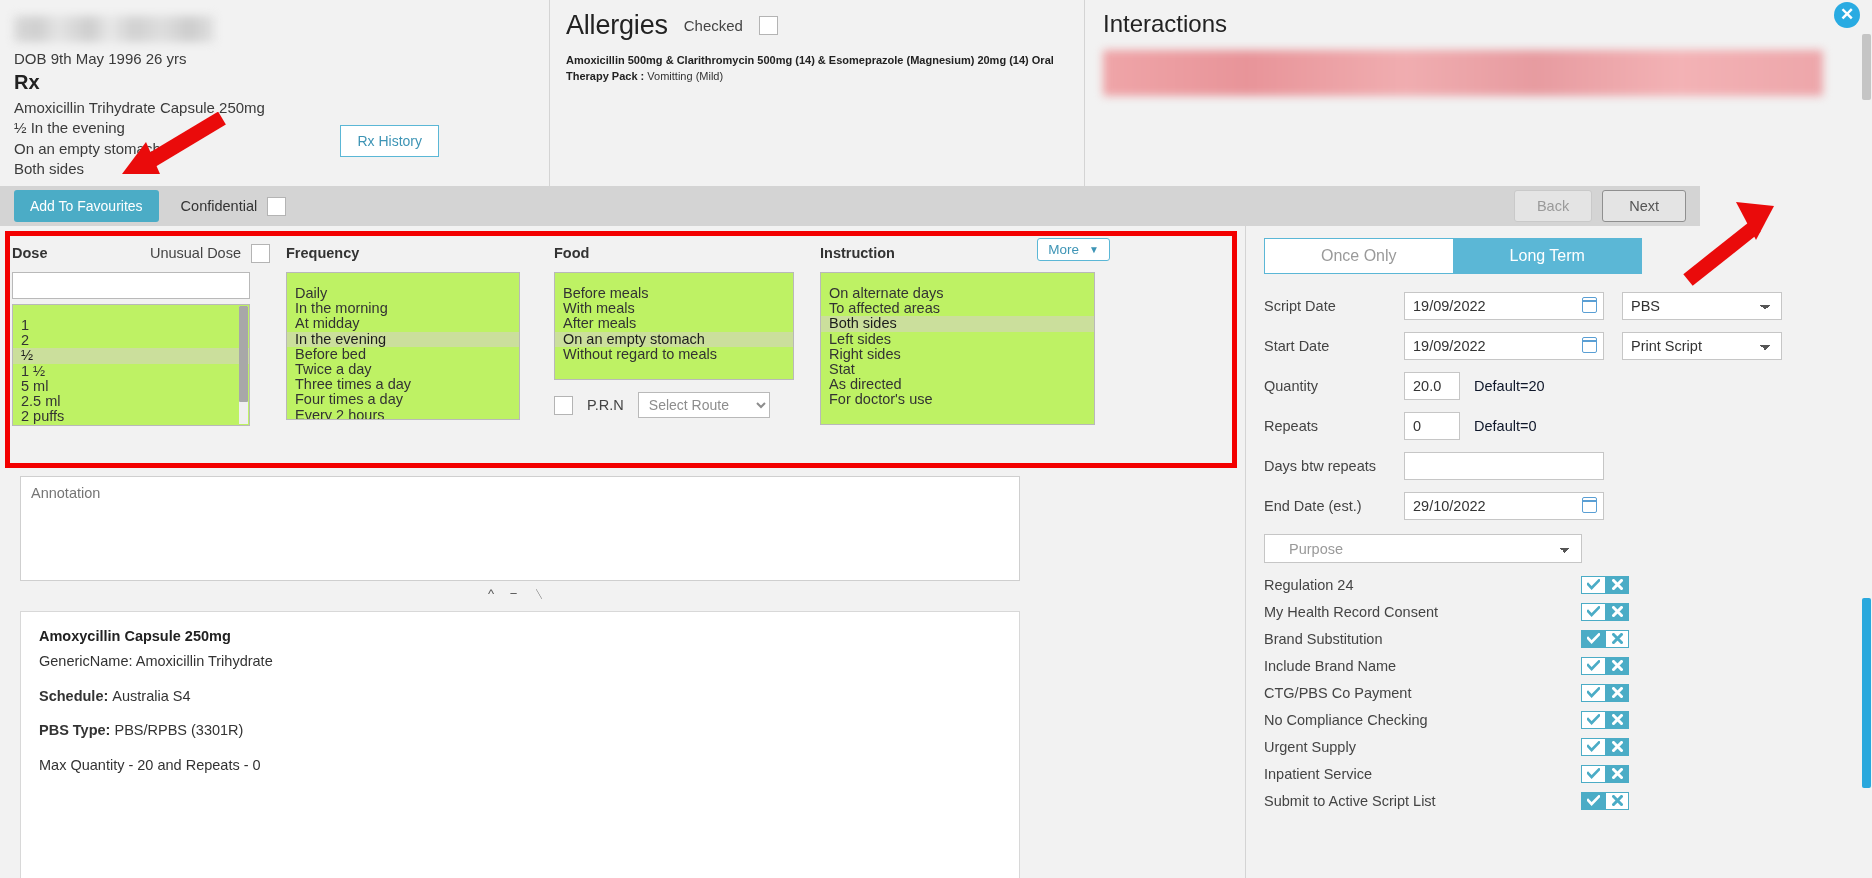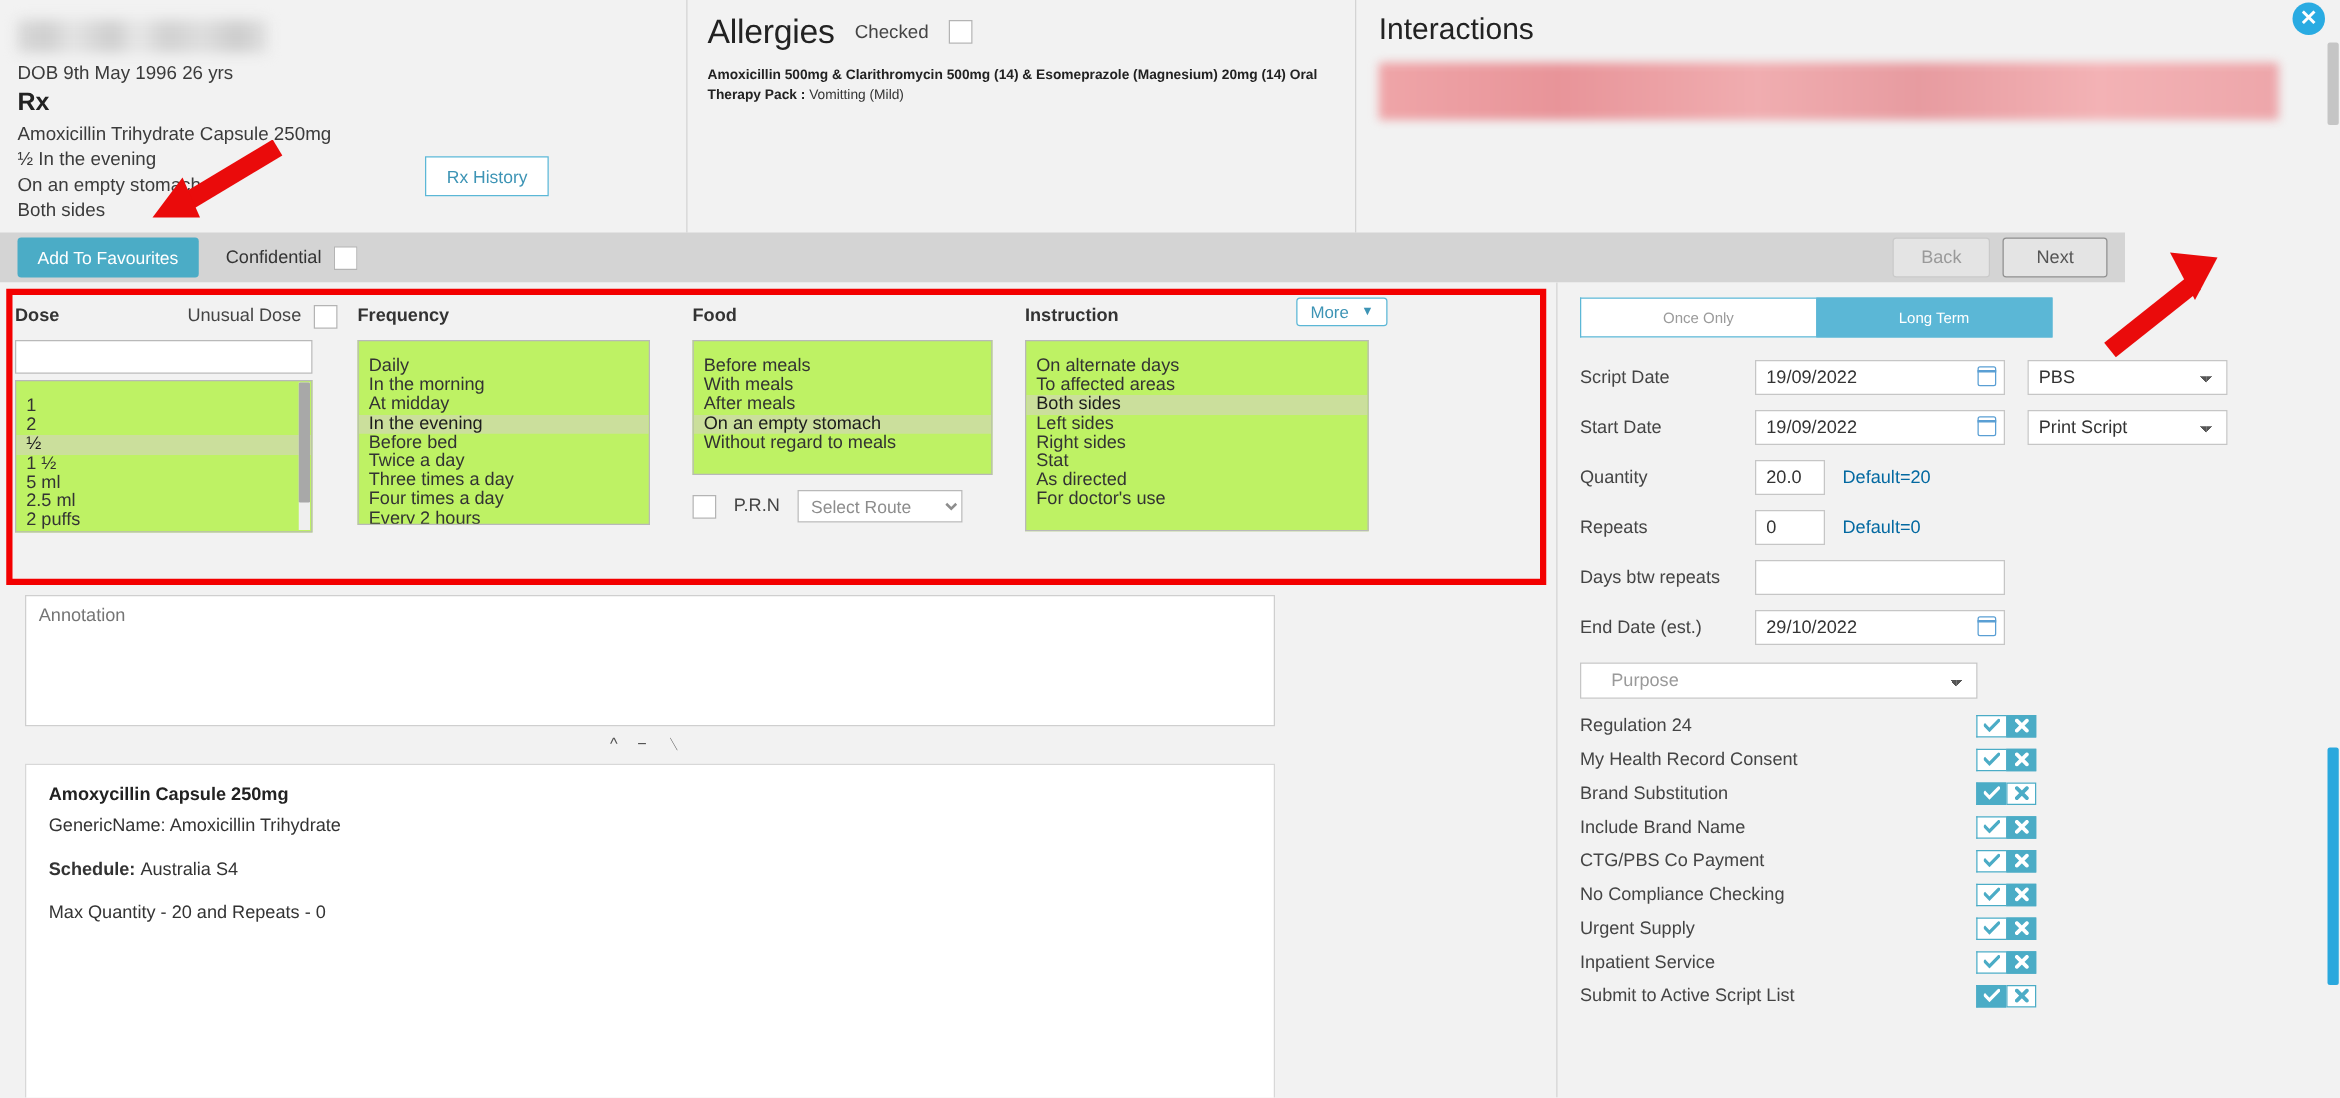--- a/index.html
+++ b/index.html
@@ -205,21 +205,21 @@
   .drug-info b { font-weight:bold; }
 
   
   #right-panel {
     width:627px; height:652px; background:#f2f2f2;
     border-left:1px solid #d4d4d4; padding:12px 18px 0 18px;
     position:relative;
   }
   .term-toggle { display:flex; width:378px; margin-bottom:18px; }
   .term-opt {
-    flex:1; text-align:center; padding:8px 0; font-size:12px; cursor:pointer;
+    flex:1; text-align:center; padding:8px 0; font-size:16px; cursor:pointer;
     border:1px solid #5bb7d6;
   }
   .term-opt.inactive { background:#fff; color:#9a9a9a; border-right:none; }
   .term-opt.active { background:#5bb7d6; color:#fff; }
 
   .field-row { display:flex; align-items:center; margin-bottom:12px; height:28px; }
   .field-label { width:140px; font-size:14.5px; color:#444; }
   .field-input {
     border:1px solid #c6c6c6; background:#fff; height:28px;
     font-family:"Liberation Sans", sans-serif; font-size:14.5px; color:#333;
@@ -228,21 +228,21 @@
   .w-date { width:200px; position:relative; }
   .date-wrap { position:relative; width:200px; height:28px; }
   .cal-icon {
     position:absolute; right:7px; top:5px; width:15px; height:16px;
     border:1.5px solid #5a9fd4; border-radius:2px; cursor:pointer;
   }
   .cal-icon:before {
     content:""; position:absolute; left:-1.5px; top:2px; width:15px; height:1.6px; background:#5a9fd4;
   }
   .w-num { width:56px; }
-  .default-note { margin-left:14px; font-size:14.5px; color:#0369a1; }
+  .default-note { margin-left:14px; font-size:14.5px; color:#0f172a; }
   .w-wide { width:200px; }
 
   .right-select {
     width:160px; height:28px; border:1px solid #c6c6c6; background:#fff;
     font-family:"Liberation Sans", sans-serif; font-size:14.5px; color:#333;
     padding:0 8px; margin-left:18px; cursor:pointer;
     -webkit-appearance:none; appearance:none;
     background-image:linear-gradient(45deg, transparent 50%, #555 50%), linear-gradient(135deg, #555 50%, transparent 50%);
     background-position:calc(100% - 16px) 12px, calc(100% - 11px) 12px;
     background-size:5px 5px, 5px 5px;
@@ -427,20 +427,23 @@
       <div class="row tight">
         <span class="name">Amoxycillin Capsule 250mg</span>
       </div>
       <div class="row">
         <span>GenericName: </span><span>Amoxicillin Trihydrate</span>
       </div>
       <div class="row">
         <b>Schedule: </b><span>Australia S4</span>
       </div>
       <div class="row">
+        <b>PBS Type: </b><span>PBS/RPBS (3301R)</span>
+      </div>
+      <div class="row">
         <span>Max Quantity - 20 and Repeats - 0</span>
       </div>
     </div>
   </div>
 
   <div id="right-panel">
 
     <div class="term-toggle">
       <div class="term-opt inactive">Once Only</div>
       <div class="term-opt active">Long Term</div>

